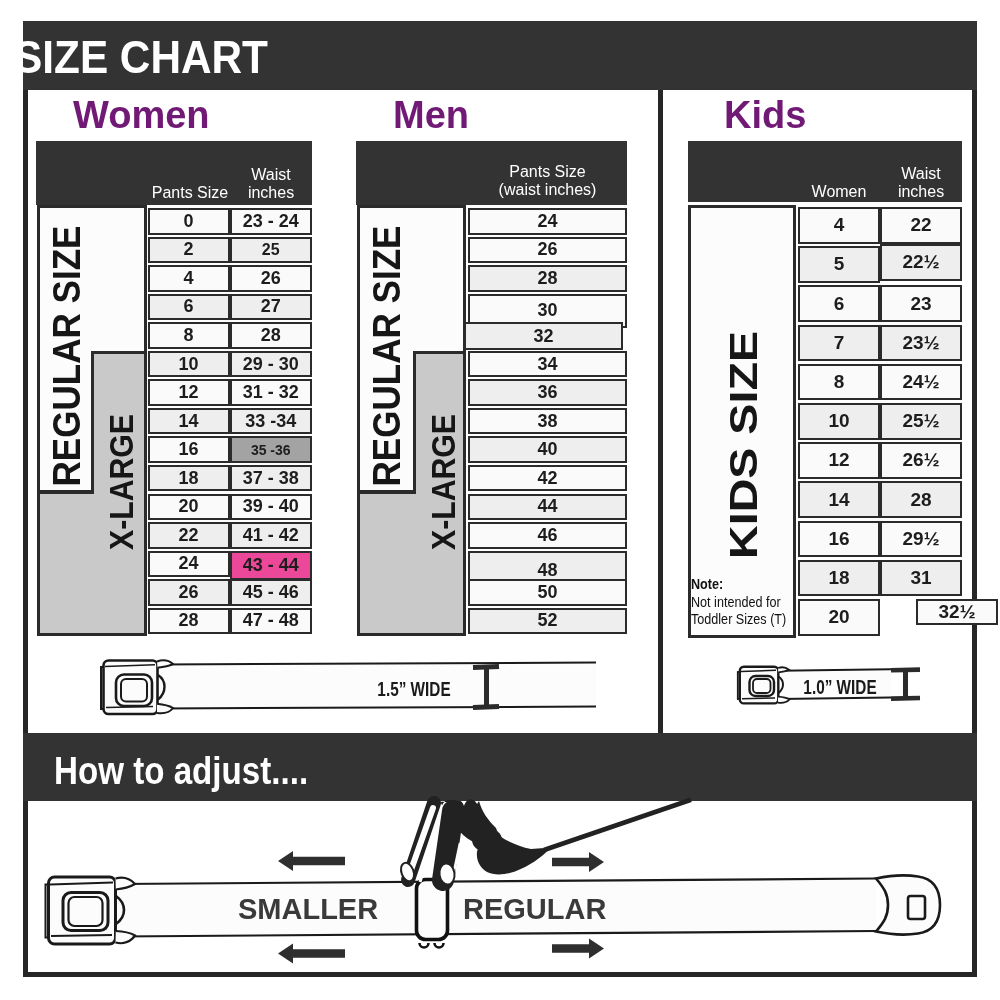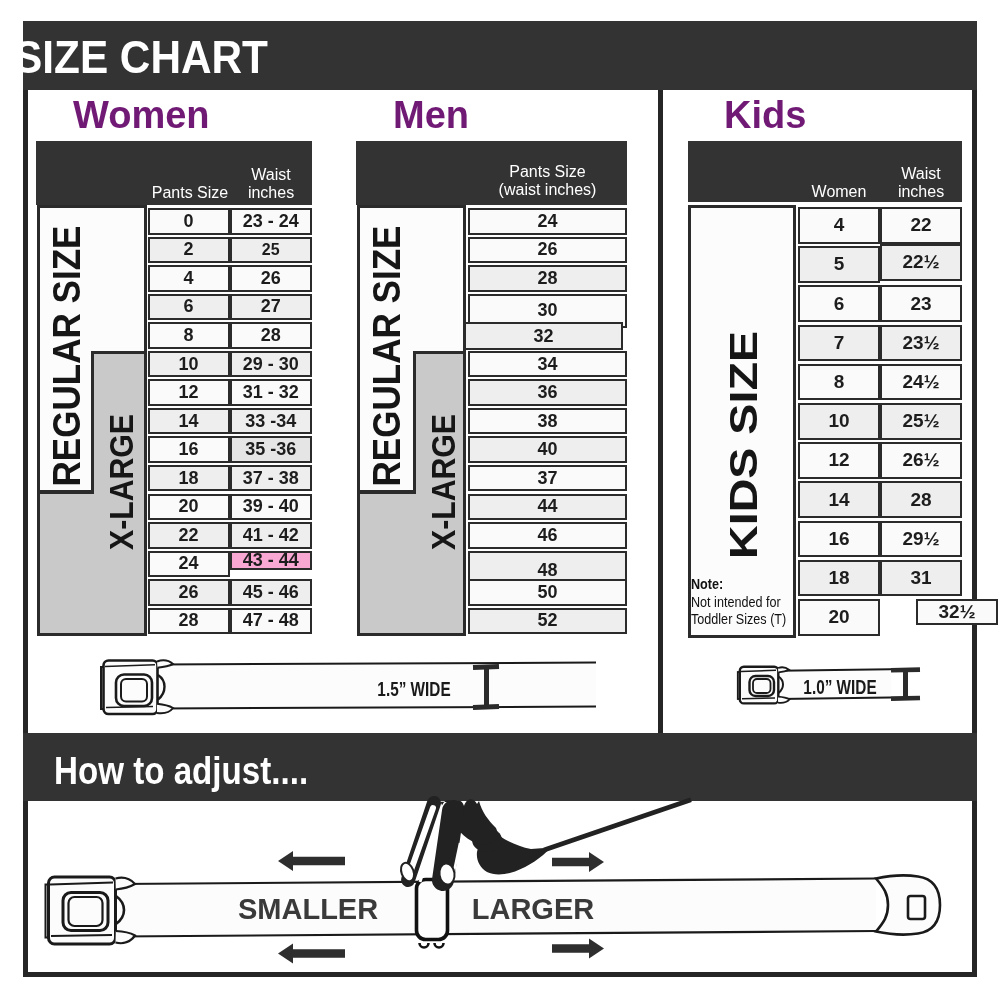--- a/index.html
+++ b/index.html
@@ -175,44 +175,44 @@
 <div class="cell" style="left:229.5px;top:293.6px;width:82.5px;height:26.6px;background:#eeeeee;font-size:18px">27</div>
 <div class="cell" style="left:147.5px;top:322.2px;width:82px;height:26.6px;background:#fafafa;font-size:18px">8</div>
 <div class="cell" style="left:229.5px;top:322.2px;width:82.5px;height:26.6px;background:#fafafa;font-size:18px">28</div>
 <div class="cell" style="left:147.5px;top:350.8px;width:82px;height:26.6px;background:#eeeeee;font-size:18px">10</div>
 <div class="cell" style="left:229.5px;top:350.8px;width:82.5px;height:26.6px;background:#eeeeee;font-size:18px">29 - 30</div>
 <div class="cell" style="left:147.5px;top:379.3px;width:82px;height:26.6px;background:#fafafa;font-size:18px">12</div>
 <div class="cell" style="left:229.5px;top:379.3px;width:82.5px;height:26.6px;background:#fafafa;font-size:18px">31 - 32</div>
 <div class="cell" style="left:147.5px;top:407.9px;width:82px;height:26.6px;background:#eeeeee;font-size:18px">14</div>
 <div class="cell" style="left:229.5px;top:407.9px;width:82.5px;height:26.6px;background:#eeeeee;font-size:18px">33 -34</div>
 <div class="cell" style="left:147.5px;top:436.4px;width:82px;height:26.6px;background:#fafafa;font-size:18px">16</div>
-<div class="cell" style="left:229.5px;top:436.4px;width:82.5px;height:26.6px;background:#e5e5e5;font-size:18px">35 -36</div>
+<div class="cell" style="left:229.5px;top:436.4px;width:82.5px;height:26.6px;background:#a3a3a3;font-size:14px">35 -36</div>
 <div class="cell" style="left:147.5px;top:464.9px;width:82px;height:26.6px;background:#eeeeee;font-size:18px">18</div>
 <div class="cell" style="left:229.5px;top:464.9px;width:82.5px;height:26.6px;background:#eeeeee;font-size:18px">37 - 38</div>
 <div class="cell" style="left:147.5px;top:493.5px;width:82px;height:26.6px;background:#fafafa;font-size:18px">20</div>
 <div class="cell" style="left:229.5px;top:493.5px;width:82.5px;height:26.6px;background:#fafafa;font-size:18px">39 - 40</div>
 <div class="cell" style="left:147.5px;top:522.0px;width:82px;height:26.6px;background:#eeeeee;font-size:18px">22</div>
 <div class="cell" style="left:229.5px;top:522.0px;width:82.5px;height:26.6px;background:#eeeeee;font-size:18px">41 - 42</div>
 <div class="cell" style="left:147.5px;top:550.6px;width:82px;height:26.6px;background:#fafafa;font-size:18px">24</div>
-<div class="cell" style="left:229.5px;top:550.6px;width:82.5px;height:19px;background:#f9a8d4;font-size:18px">43 - 44</div>
+<div class="cell" style="left:229.5px;top:550.6px;width:82.5px;height:29px;background:#ec4899;font-size:18px">43 - 44</div>
 <div class="cell" style="left:147.5px;top:579.2px;width:82px;height:26.6px;background:#eeeeee;font-size:18px">26</div>
 <div class="cell" style="left:229.5px;top:579.2px;width:82.5px;height:26.6px;background:#eeeeee;font-size:18px">45 - 46</div>
 <div class="cell" style="left:147.5px;top:607.7px;width:82px;height:26.6px;background:#fafafa;font-size:18px">28</div>
 <div class="cell" style="left:229.5px;top:607.7px;width:82.5px;height:26px;background:#fafafa;font-size:18px">47 - 48</div>
 
 <div class="cell" style="left:468px;top:208.0px;width:159px;height:26.6px;background:#fafafa;font-size:18px">24</div>
 <div class="cell" style="left:468px;top:236.6px;width:159px;height:26.6px;background:#fafafa;font-size:18px">26</div>
 <div class="cell" style="left:468px;top:265.1px;width:159px;height:26.6px;background:#eeeeee;font-size:18px">28</div>
 <div class="cell" style="left:468px;top:293.6px;width:159px;height:34px;background:#fafafa;font-size:18px">30</div>
 <div class="cell" style="left:464px;top:322.2px;width:159px;height:28px;background:#eeeeee;font-size:18px">32</div>
 <div class="cell" style="left:468px;top:350.8px;width:159px;height:26.6px;background:#fafafa;font-size:18px">34</div>
 <div class="cell" style="left:468px;top:379.3px;width:159px;height:26.6px;background:#eeeeee;font-size:18px">36</div>
 <div class="cell" style="left:468px;top:407.9px;width:159px;height:26.6px;background:#fafafa;font-size:18px">38</div>
 <div class="cell" style="left:468px;top:436.4px;width:159px;height:26.6px;background:#eeeeee;font-size:18px">40</div>
-<div class="cell" style="left:468px;top:464.9px;width:159px;height:26.6px;background:#fafafa;font-size:18px">37</div>
+<div class="cell" style="left:468px;top:464.9px;width:159px;height:26.6px;background:#fafafa;font-size:18px">42</div>
 <div class="cell" style="left:468px;top:493.5px;width:159px;height:26.6px;background:#eeeeee;font-size:18px">44</div>
 <div class="cell" style="left:468px;top:522.0px;width:159px;height:26.6px;background:#fafafa;font-size:18px">46</div>
 <div class="cell" style="left:468px;top:550.6px;width:159px;height:39px;background:#eeeeee;font-size:18px">48</div>
 <div class="cell" style="left:468px;top:579.2px;width:159px;height:26.6px;background:#fafafa;font-size:18px">50</div>
 <div class="cell" style="left:468px;top:607.7px;width:159px;height:26.6px;background:#eeeeee;font-size:18px">52</div>
 
 <div class="cell" style="left:798px;top:207.0px;width:82px;height:36.6px;background:#fafafa;font-size:19px">4</div>
 <div class="cell" style="left:880px;top:207.0px;width:82px;height:36.6px;background:#fafafa;font-size:19px">22</div>
 <div class="cell" style="left:798px;top:246.2px;width:82px;height:36.6px;background:#eeeeee;font-size:19px">5</div>
 <div class="cell" style="left:880px;top:244px;width:82px;height:36.6px;background:#eeeeee;font-size:19px">22½</div>
@@ -236,13 +236,13 @@
 <div class="cell" style="left:916px;top:599.0px;width:82px;height:26px;background:#fafafa;font-size:19px">32½</div>
 
 <div class="abs" style="left:691px;top:576px;font-size:14px;color:#111;line-height:17.5px;transform:scaleX(0.9);transform-origin:left;white-space:nowrap;"><b>Note:</b><br>Not intended for<br>Toddler Sizes (T)</div>
 
 <div class="abs" style="left:344px;top:677px;width:140px;text-align:center;font-weight:bold;font-size:21px;color:#1a1a1a;transform:scaleX(0.73);transform-origin:center;">1.5” WIDE</div>
 
 <div class="abs" style="left:770px;top:675px;width:140px;text-align:center;font-weight:bold;font-size:21px;color:#1a1a1a;transform:scaleX(0.73);transform-origin:center;">1.0” WIDE</div>
 
 <div class="abs" style="left:238px;top:892.5px;width:140px;text-align:center;font-weight:bold;font-size:29px;color:#3a3a3a;">SMALLER</div>
 
-<div class="abs" style="left:463px;top:892.5px;width:140px;text-align:center;font-weight:bold;font-size:29px;color:#3a3a3a;">LARGER</div>
+<div class="abs" style="left:463px;top:892.5px;width:140px;text-align:center;font-weight:bold;font-size:29px;color:#3a3a3a;">REGULAR</div>
 
 </body></html>

